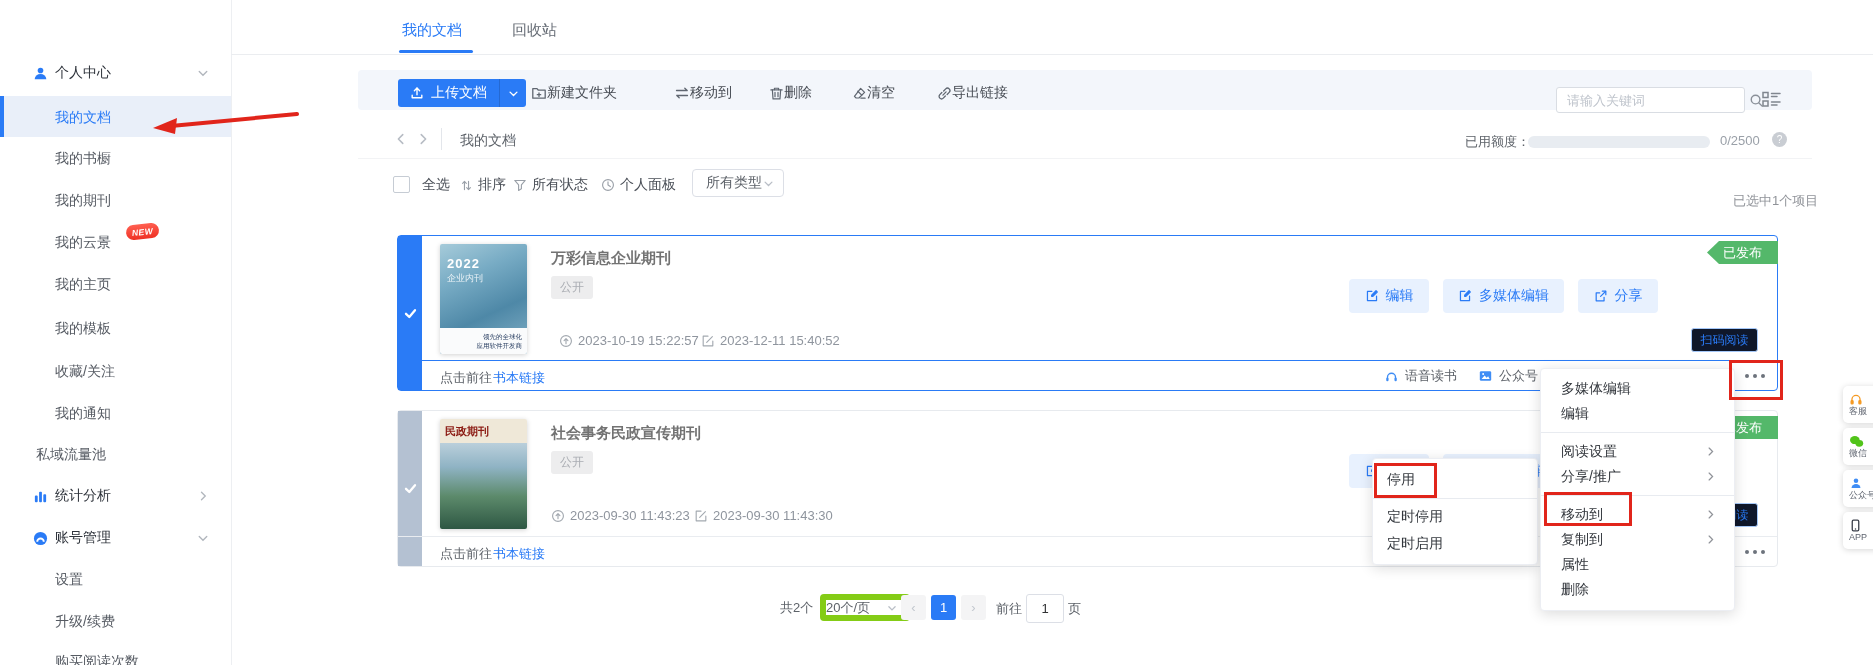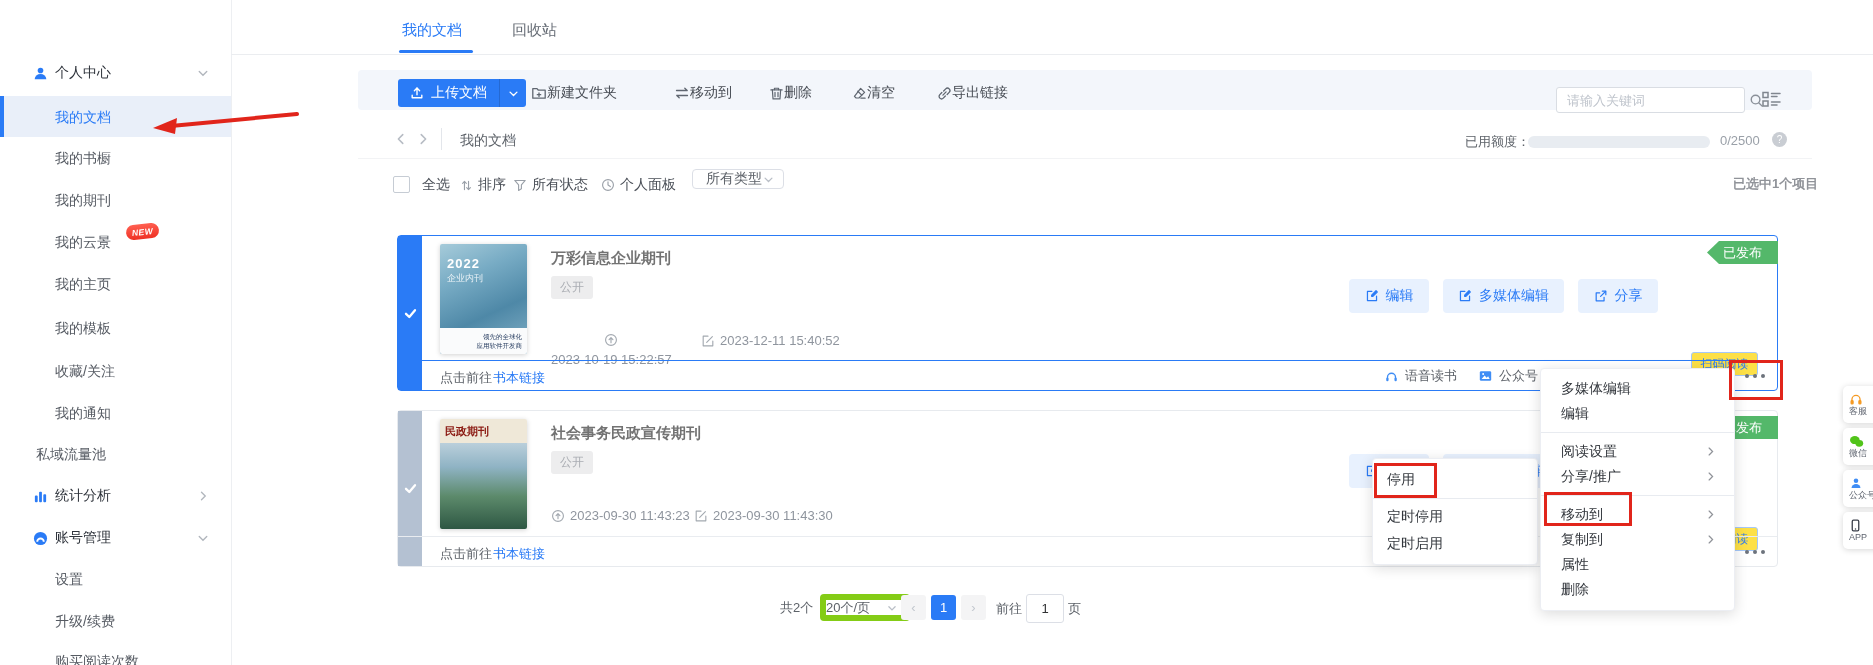--- a/index.html
+++ b/index.html
@@ -52,24 +52,24 @@
   .quota-label{position:absolute;left:1465px;top:133px;font-size:13px;color:#5d6269;}
   .quota-bar{position:absolute;left:1528px;top:136px;width:182px;height:12px;background:#e8ecf1;border-radius:6px;}
   .quota-val{position:absolute;left:1720px;top:133px;font-size:13px;color:#9aa0a8;}
   .quota-help{position:absolute;left:1772px;top:132px;width:15px;height:15px;border-radius:50%;background:#c9cdd3;color:#fff;
               font-size:10px;display:flex;align-items:center;justify-content:center;cursor:pointer;}
   .bc-line{position:absolute;left:358px;top:158px;width:1454px;height:1px;background:#f2f3f5;}
 
   
   .chk{position:absolute;left:393px;top:176px;width:15px;height:15px;border:1px solid #c6ccd4;border-radius:2px;background:#fff;cursor:pointer;}
   .f-item{position:absolute;top:176px;height:18px;display:flex;align-items:center;gap:5px;font-size:14px;color:#4a4f57;cursor:pointer;}
-  .type-select{position:absolute;left:692px;top:169px;width:92px;height:20px;border:1px solid #dcdfe6;border-radius:4px;background:#fff;
+  .type-select{position:absolute;left:692px;top:169px;width:92px;height:28px;border:1px solid #dcdfe6;border-radius:4px;background:#fff;
                display:flex;align-items:center;justify-content:space-between;padding:0 9px 0 13px;box-sizing:border-box;
                font-size:14px;color:#5d6269;cursor:pointer;}
-  .sel-info{position:absolute;left:1733px;top:175px;font-size:13px;color:#909399;font-weight:bold;}
+  .sel-info{position:absolute;left:1733px;top:192px;font-size:13px;color:#909399;}
 
   
   .card{position:absolute;left:397px;width:1381px;border-radius:4px;background:#fff;box-sizing:border-box;}
   .card1{top:235px;height:156px;border:1px solid #2a7bf6;}
   .card2{top:410px;height:157px;border:1px solid #e7eaee;}
   .strip{position:absolute;left:0;top:0;width:24px;height:100%;display:flex;align-items:center;justify-content:center;}
   .strip1{background:#2a7bf6;}
   .strip2{background:#b4c1d2;}
   .thumb{position:absolute;left:42px;top:8px;width:87px;height:110px;border-radius:2px;overflow:hidden;
          box-shadow:0 1px 5px rgba(0,0,0,.18);}
@@ -86,21 +86,21 @@
   .doc-title{position:absolute;left:153px;top:13px;font-size:15px;font-weight:bold;color:#737373;}
   .pub-badge{position:absolute;left:153px;top:40px;padding:3px 9px;background:#ededee;border-radius:3px;
              font-size:12px;color:#aaadb3;}
   .ts{position:absolute;top:97px;display:flex;align-items:center;gap:5px;font-size:13px;color:#8f959e;}
   .act-btn{position:absolute;top:43px;height:34px;background:#e8f1fe;border-radius:4px;display:flex;align-items:center;
            justify-content:center;gap:7px;color:#2a7bf6;font-size:14px;cursor:pointer;box-sizing:border-box;}
   .ribbon{position:absolute;top:5px;left:1309px;width:71px;height:23px;background:#54b86a;color:#fff;font-size:13px;
           display:flex;align-items:center;padding-left:16px;box-sizing:border-box;
           clip-path:polygon(0 50%,12px 0,100% 0,100% 100%,12px 100%);}
   .qr-btn{position:absolute;top:92px;left:1293px;width:67px;height:24px;border:1px solid #a5c8f9;border-radius:3px;
-          color:#2a7bf6;font-size:12px;display:flex;align-items:center;justify-content:center;cursor:pointer;background:#fde047;box-sizing:border-box;margin-top:24px;}
+          color:#2a7bf6;font-size:12px;display:flex;align-items:center;justify-content:center;cursor:pointer;background:#0f172a;box-sizing:border-box;}
   .card-footer{position:absolute;left:0;bottom:0;width:100%;height:30px;box-sizing:border-box;}
   .card1 .card-footer{border-top:1px solid #2a7bf6;}
   .card2 .card-footer{border-top:1px solid #e9ecf0;}
   .goto-label{position:absolute;left:42px;top:8px;font-size:13px;color:#5d6269;}
   .goto-link{position:absolute;left:95px;top:8px;font-size:13px;color:#2a7bf6;cursor:pointer;}
   .foot-act{position:absolute;top:6px;display:flex;align-items:center;gap:6px;font-size:13px;color:#5d6269;cursor:pointer;}
   .dots{position:absolute;top:13px;display:flex;gap:4px;cursor:pointer;}
   .dots i{width:4px;height:4px;border-radius:50%;background:#6d737c;}
 
   
@@ -399,21 +399,21 @@
         <div class="yr">2022</div>
         <div class="tt">企业内刊</div>
         <div class="foot">
           <div>领先的全球化</div>
           <div>应用软件开发商</div>
         </div>
       </div>
     </div>
     <div class="doc-title">万彩信息企业期刊</div>
     <div class="pub-badge">公开</div>
-    <div class="ts" style="left:153px;flex-direction:column;">
+    <div class="ts" style="left:161px;">
       <span>
         <svg width="14" height="14" viewBox="0 0 16 16">
             <g fill="none" stroke="#a3a9b0" stroke-width="1.3" stroke-linecap="round" stroke-linejoin="round">
               <circle cx="8" cy="8" r="6.2"></circle>
               <path d="M8 11.2 V5.6 M5.8 7.6 L8 5.4 10.2 7.6"></path>
             </g>
           </svg>
       </span>
       <span>2023-10-19 15:22:57</span>
     </div>

